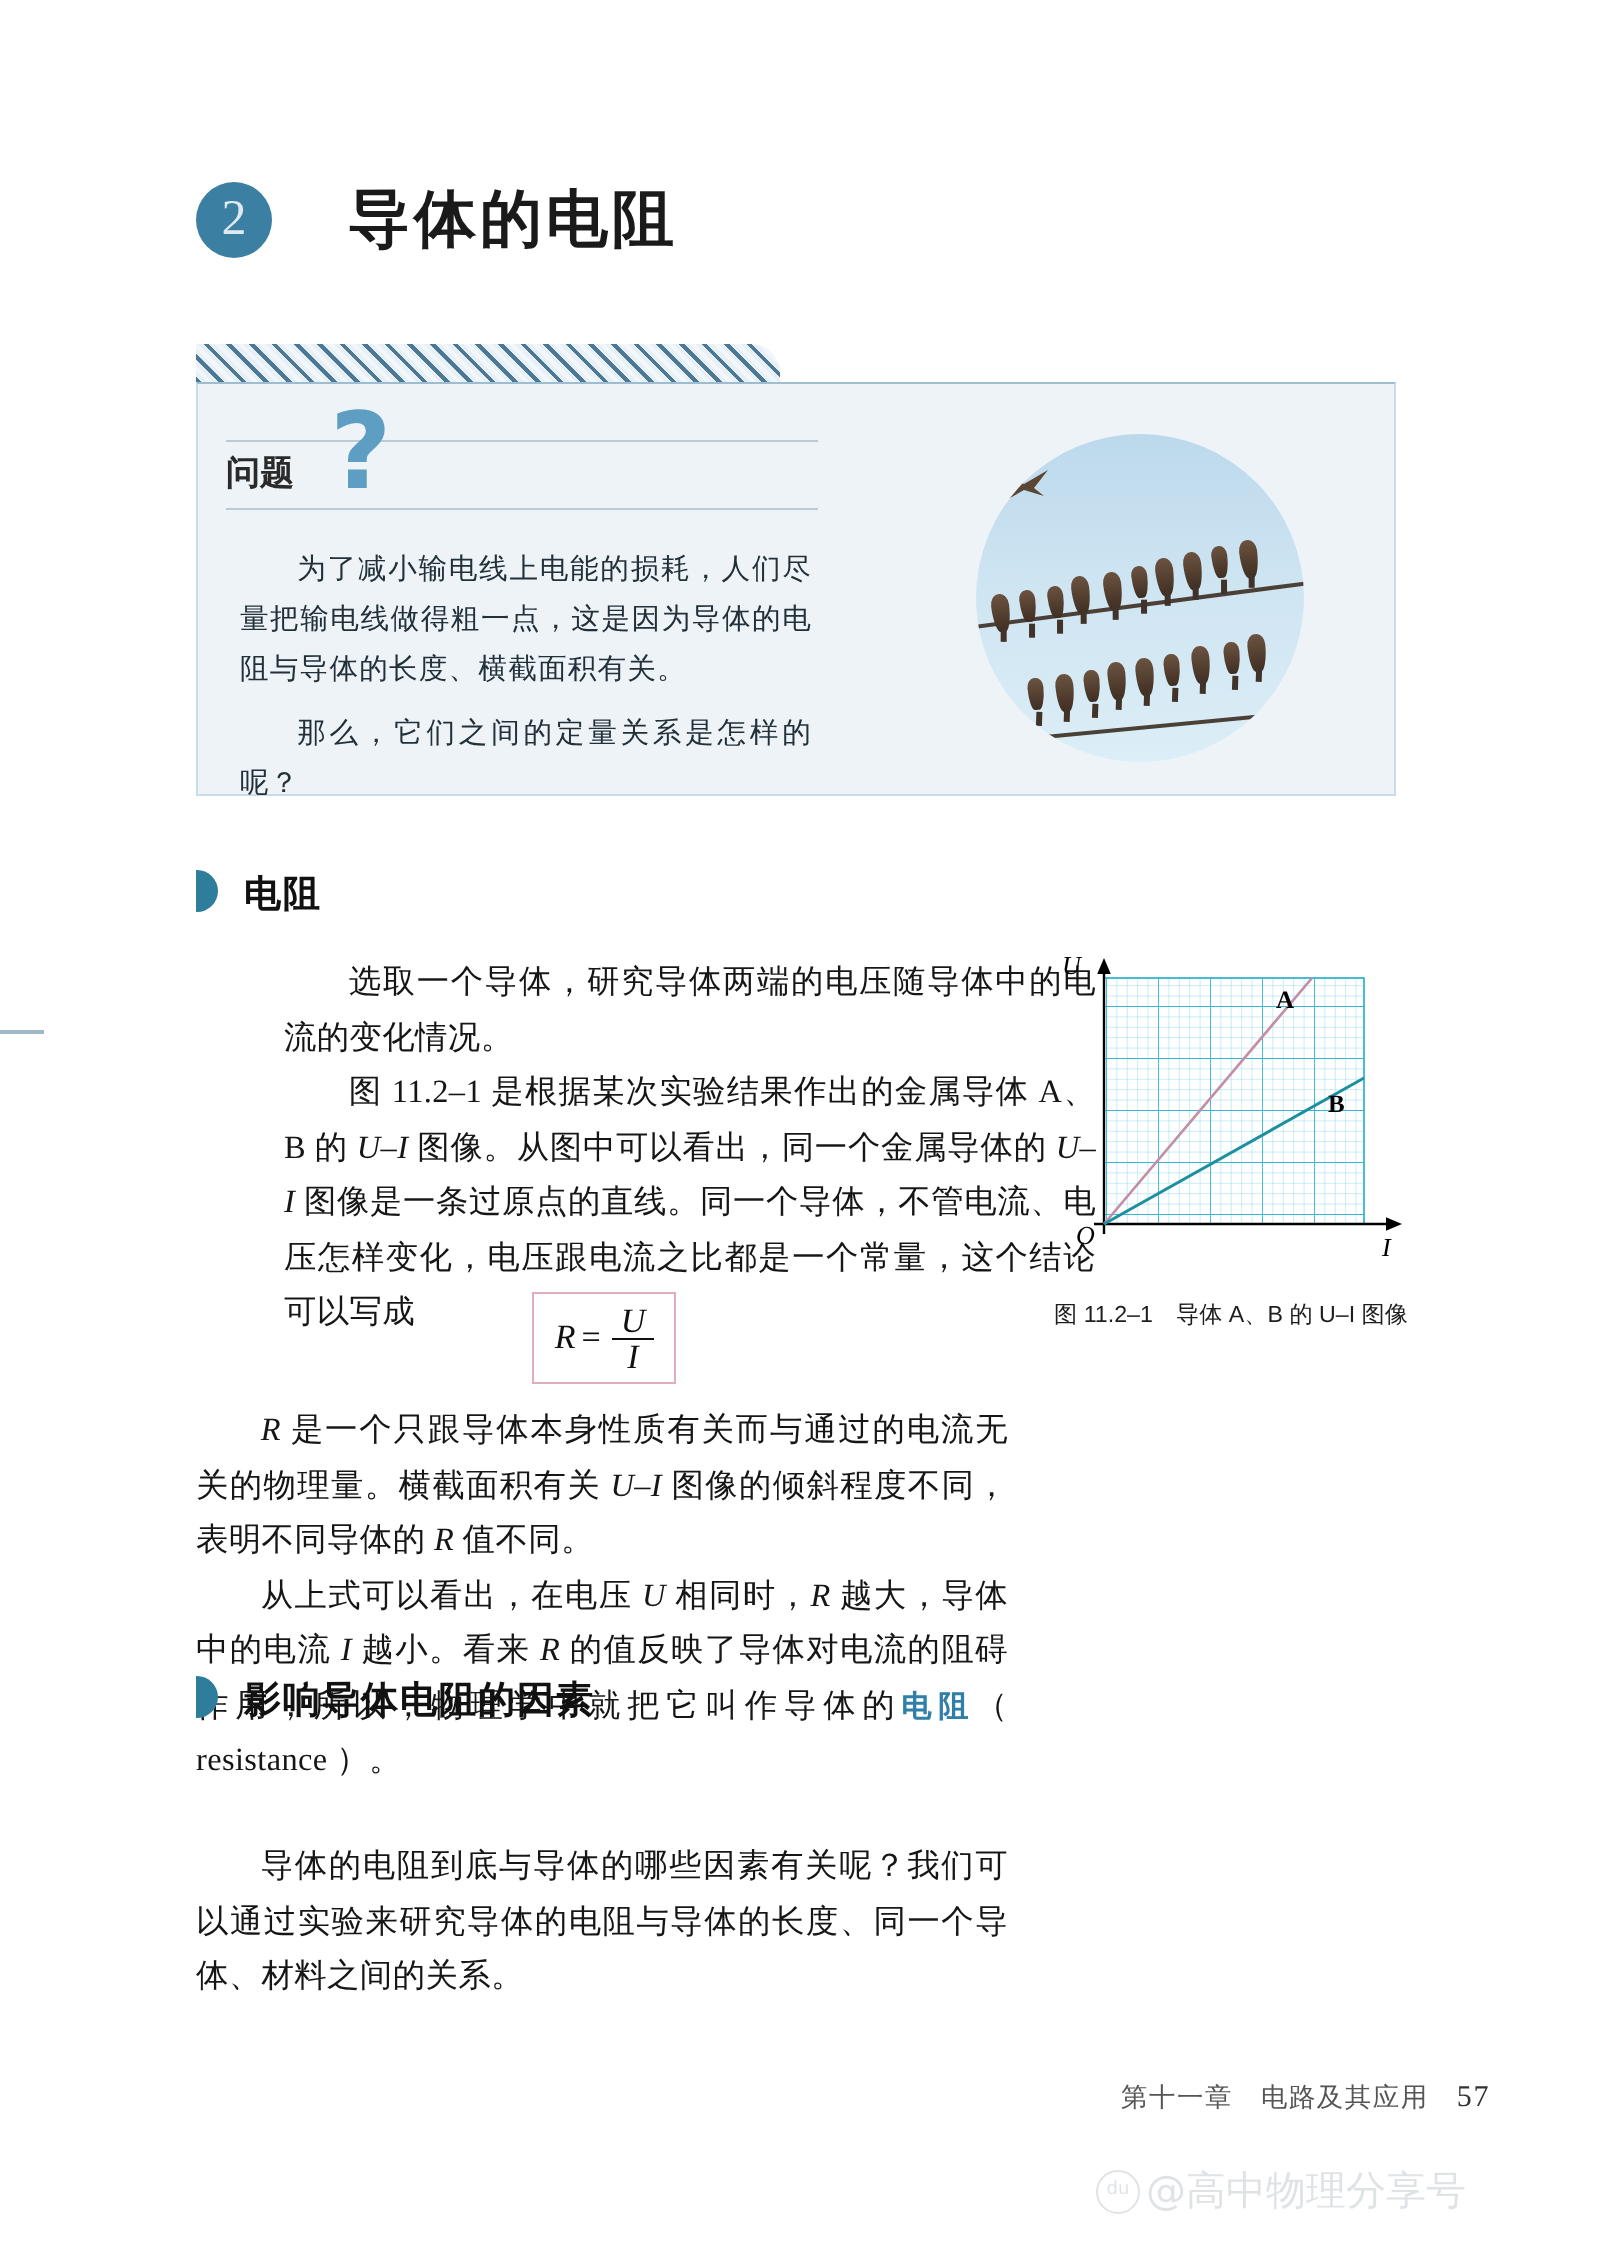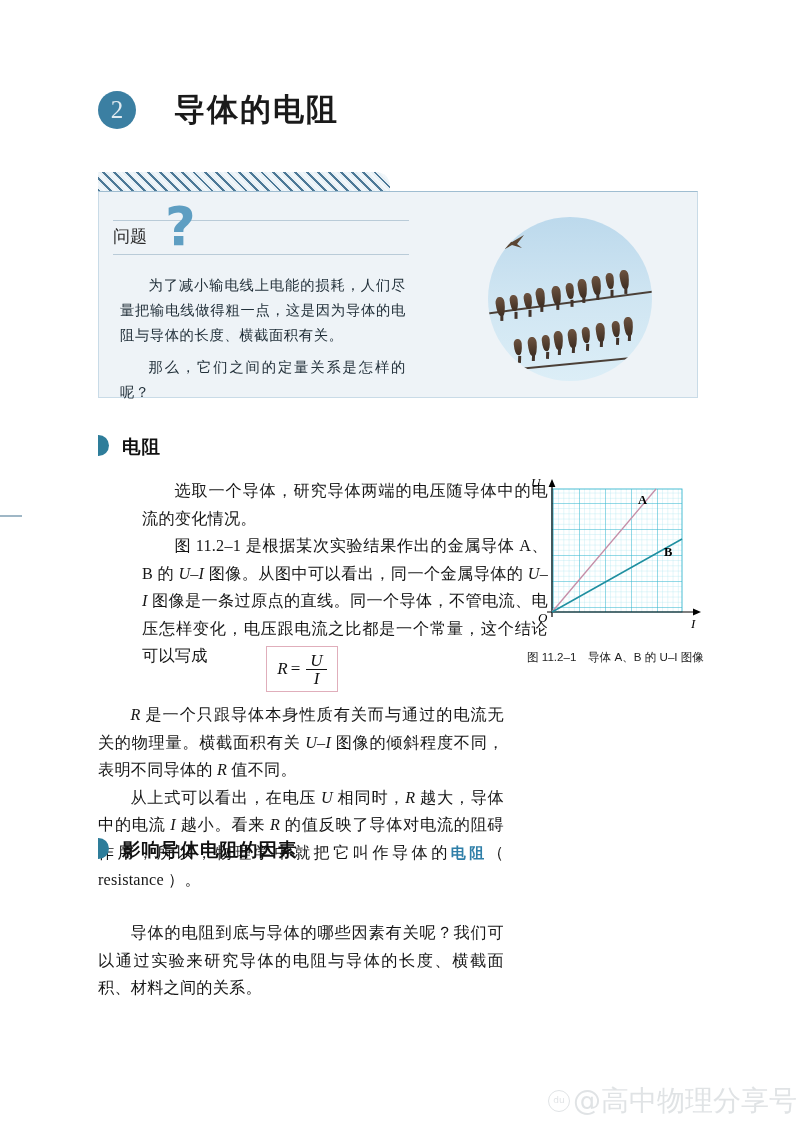--- a/index.html
+++ b/index.html
@@ -101,21 +101,21 @@
     height: 1px;
     background: #b9cbd8;
   }
   #q-rule-top  { top: 28px; }
   #q-rule-bot  { top: 62px; }
   #q-label {
     position: absolute;
     left: 14px;
     top: 33px;
     font-size: 17px;
-    font-weight: 400;
+    font-weight: 700;
     color: #2a2a2a;
     font-family: "DejaVu Sans", "Liberation Sans", sans-serif;
   }
   #q-mark {
     position: absolute;
     left: 66px;
     top: 8px;
     font-size: 53px;
     font-weight: 700;
     color: #5e9ec2;
@@ -320,21 +320,21 @@
   
   #watermark {
     position: absolute;
     left: 548px;
     top: 1082px;
     display: flex;
     align-items: center;
     opacity: 0.30;
     color: #9aa4ab;
     font-family: "DejaVu Sans", "Liberation Sans", sans-serif;
-    font-size: 28px;
+    font-size: 20px;
     letter-spacing: 0px;
     white-space: nowrap;
   }
   #wm-logo {
     width: 20px; height: 20px;
     border: 1.6px solid #9aa4ab;
     border-radius: 50%;
     margin-right: 3px;
     position: relative;
   }
@@ -433,21 +433,21 @@
     <p>
       <span>从上式可以看出，在电压 </span><span class="ital">U</span><span> 相同时，</span><span class="ital">R</span><span> 越大，导体中的电流 </span><span class="ital">I</span><span> 越小。看来 </span><span class="ital">R</span><span> 的值反映了导体对电流的阻碍作用，所以，物理学中就把它叫作导体的</span><span class="kw-blue">电阻</span><span>（ resistance ）。</span>
     </p>
   </div>
 
   <div class="sub-head" id="head-yingxiang">
     <span class="h-bullet"></span><span>影响导体电阻的因素</span>
   </div>
 
   <div class="body-col" id="para4">
-    <p>导体的电阻到底与导体的哪些因素有关呢？我们可以通过实验来研究导体的电阻与导体的长度、横截面积、材料之间的关系。</p>
+    <p>导体的电阻到底与导体的哪些因素有关呢？我们可以通过实验来研究导体的电阻与导体的长度、同一个导体、材料之间的关系。</p>
   </div>
 
   <div id="figure">
     <div id="graph-wrap">
       <svg width="175" height="165" viewBox="0 0 175 165">
         <defs>
           <pattern id="fine" width="5.2" height="5.2" patternUnits="userSpaceOnUse">
             <path d="M5.2 0 L0 0 0 5.2" fill="none" stroke="#8fdcea" stroke-width="0.5"></path>
           </pattern>
           <pattern id="coarse" width="26" height="26" patternUnits="userSpaceOnUse">
@@ -474,19 +474,22 @@
       <div style="position:absolute;left:164px;top:139px;font-family:'Liberation Serif',serif;font-style:italic;font-size:13px;color:#000;">I</div>
       <div style="position:absolute;left:11px;top:133px;font-family:'Liberation Serif',serif;font-style:italic;font-size:13px;color:#000;">O</div>
       <div style="position:absolute;left:111px;top:16px;font-family:'Liberation Serif',serif;font-weight:700;font-size:12.5px;color:#000;">A</div>
       <div style="position:absolute;left:137px;top:68px;font-family:'Liberation Serif',serif;font-weight:700;font-size:12.5px;color:#000;">B</div>
     </div>
   </div>
 
   <div id="fig-cap">图 11.2–1　导体 A、B 的 U–I 图像</div>
 
 
+  <div id="footer">
+    <span>第十一章　电路及其应用</span><span class="pg">57</span>
+  </div>
 
   <div id="watermark">
     <span id="wm-logo"></span>
       <span>@高中物理分享号</span>
   </div>
 
 </div>
 
 </body></html>

